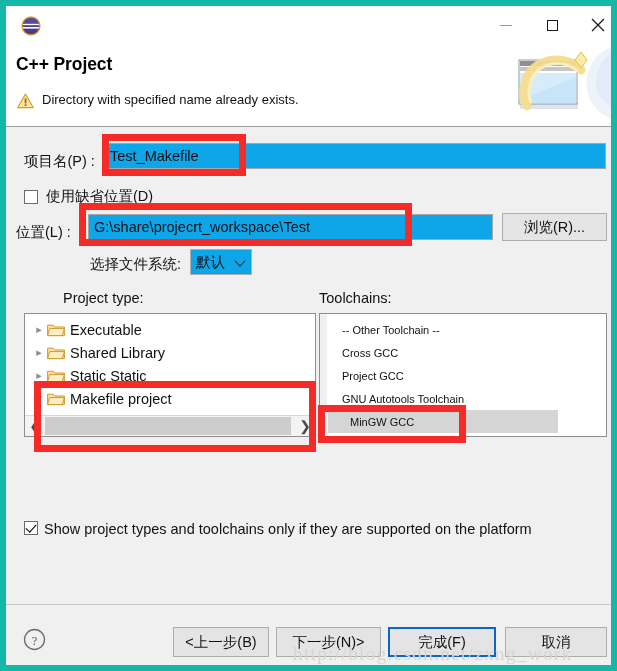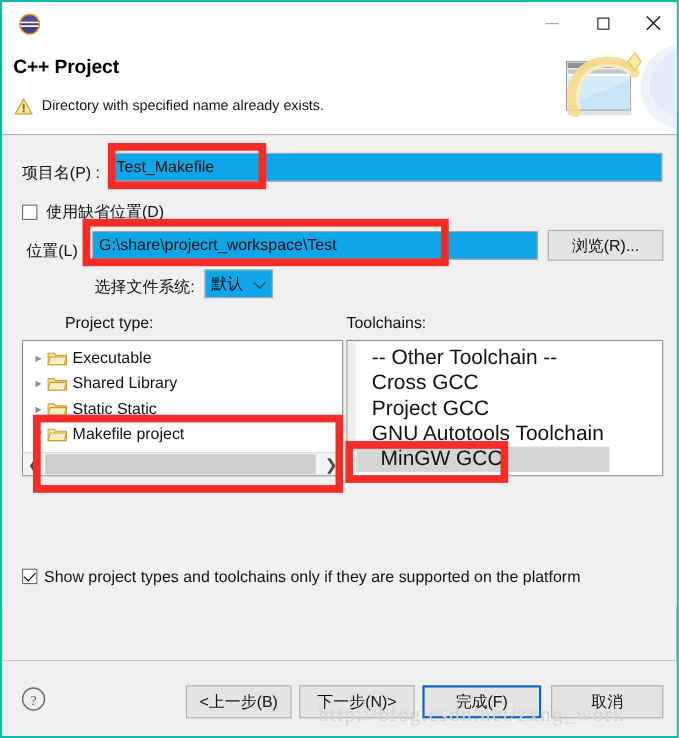--- a/index.html
+++ b/index.html
@@ -5,21 +5,21 @@
   html,body{margin:0;padding:0;}
   body{
     width:617px;height:671px;overflow:hidden;
     font-family:"Liberation Sans","DejaVu Sans",sans-serif;
     background:#ffffff;color:#000;
     -webkit-font-smoothing:antialiased;
   }
   #dialog{
     position:relative;width:617px;height:671px;
     background:#f0f0f0;
-    border:2px solid #14b8a6;
+    border:6px solid #14b8a6;
     box-sizing:border-box;
     overflow:hidden;
     text-decoration:underline;
   }
 
   
   .titlebar{
     position:absolute;left:0;top:0;width:615px;height:38px;
     background:#ffffff;
   }
@@ -130,21 +130,21 @@
   .bullet{
     flex:0 0 11px;width:9px;height:9px;border-radius:50%;
     background:#5b84b1;margin-right:7px;margin-left:2px;
     box-shadow:inset 0 -2px 2px rgba(0,0,0,.25);
   }
   .sel{
     background:#d5d5d5;
   }
   .tc-row{
     position:relative;height:23px;display:flex;align-items:center;
-    font-size:19px;color:#111;white-space:nowrap;padding-left:22px;
+    font-size:11px;color:#111;white-space:nowrap;padding-left:22px;
   }
 
   
   .hscroll{
     position:absolute;left:0;bottom:0;height:21px;width:100%;
     background:#f3f3f3;border-top:1px solid #d8d8d8;box-sizing:border-box;
   }
   .hscroll .arrow{
     position:absolute;top:0;width:20px;height:20px;
     display:flex;align-items:center;justify-content:center;
@@ -251,21 +251,21 @@
   <div class="hdr-sep"></div>
 
   <div class="body">
 
     <div class="lbl" style="left:18px;top:25px;">项目名(P) :</div>
     <div class="txtfield" style="left:98px;top:16px;width:502px;height:26px;">Test_Makefile</div>
 
     <span class="cbox" style="left:18px;top:63px;"></span>
     <div class="lbl" style="left:40px;top:60px;">使用缺省位置(D)</div>
 
-    <div class="lbl" style="left:22px;top:96px;">位置(L) :</div>
+    <div class="lbl" style="left:10px;top:96px;">位置(L) :</div>
     <div class="txtfield" style="left:82px;top:87px;width:405px;height:26px;">G:\share\projecrt_workspace\Test</div>
     <div class="btn" style="left:496px;top:86px;width:105px;height:28px;">浏览(R)...</div>
 
     <div class="lbl" style="left:84px;top:128px;">选择文件系统:</div>
     <div class="combo" style="left:184px;top:122px;width:62px;height:26px;">
       <span>默认</span>
       <span class="chev"></span>
     </div>
 
     <div class="lbl" style="left:18px;top:163px;margin-left:39px;">Project type:</div>

